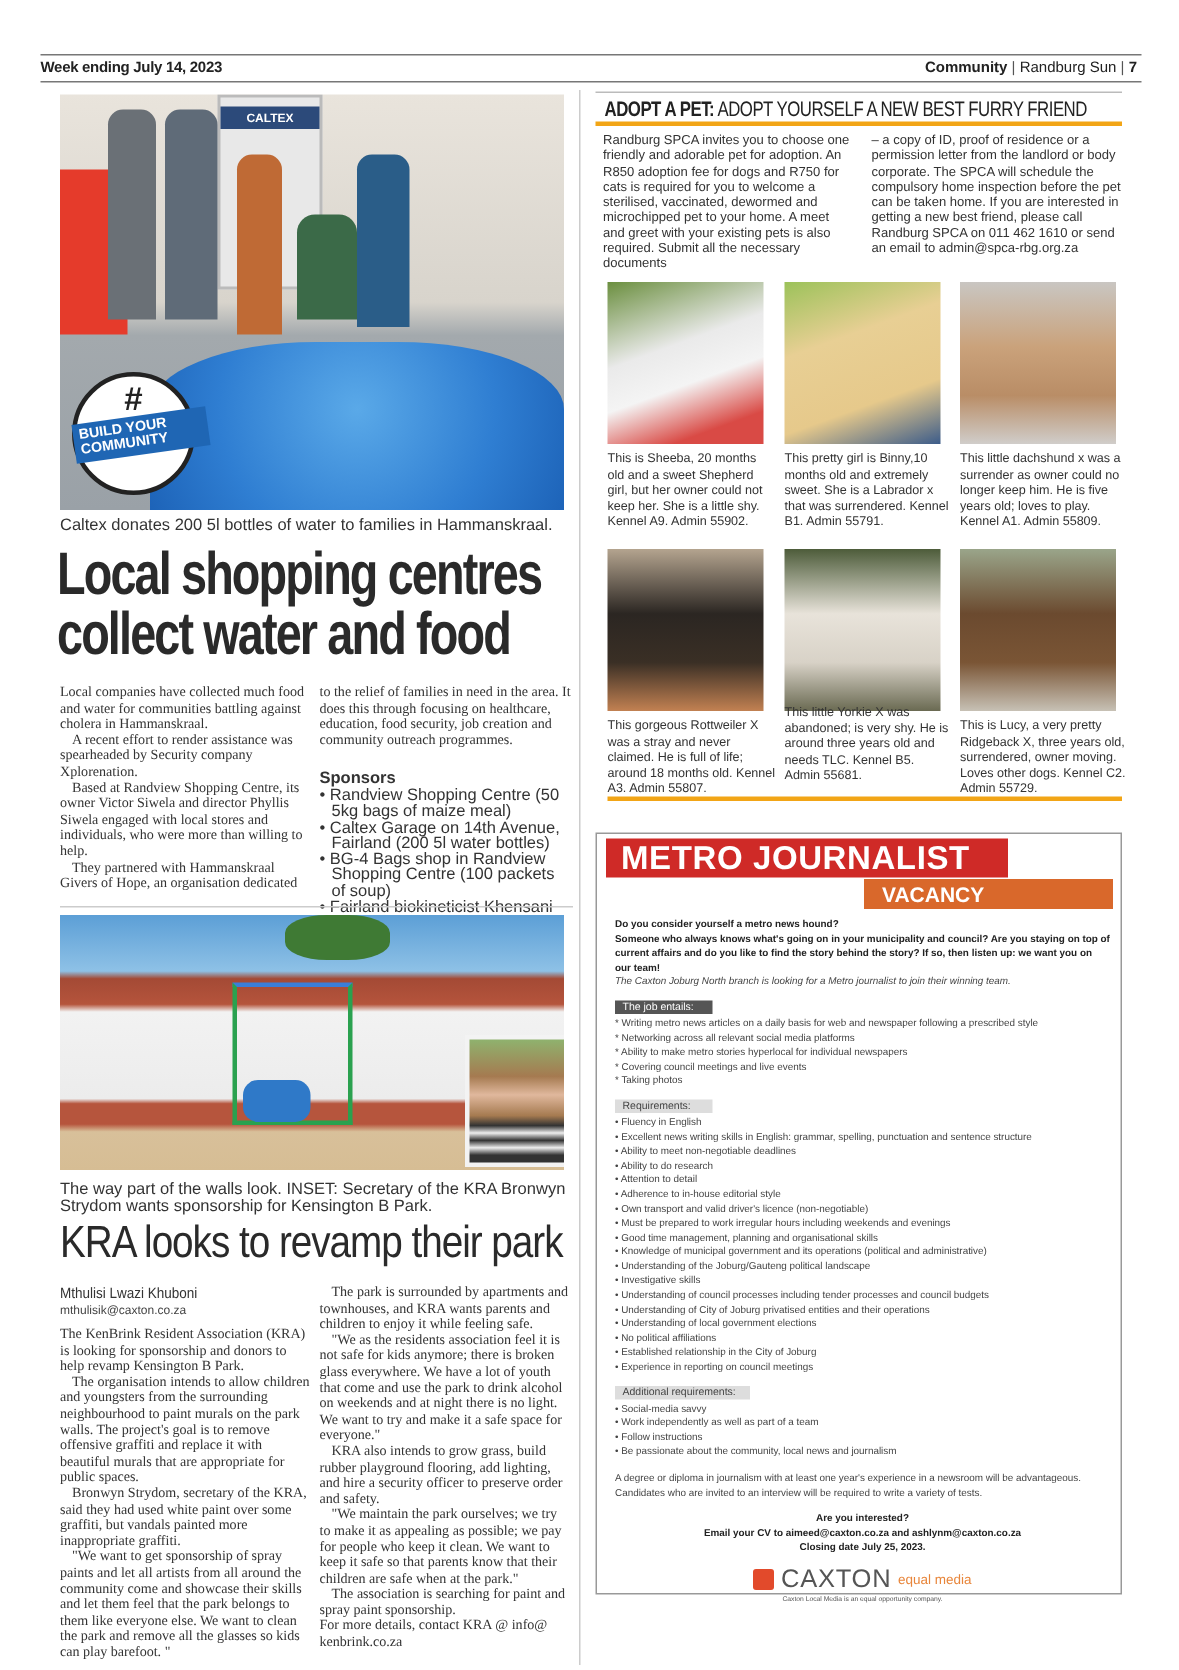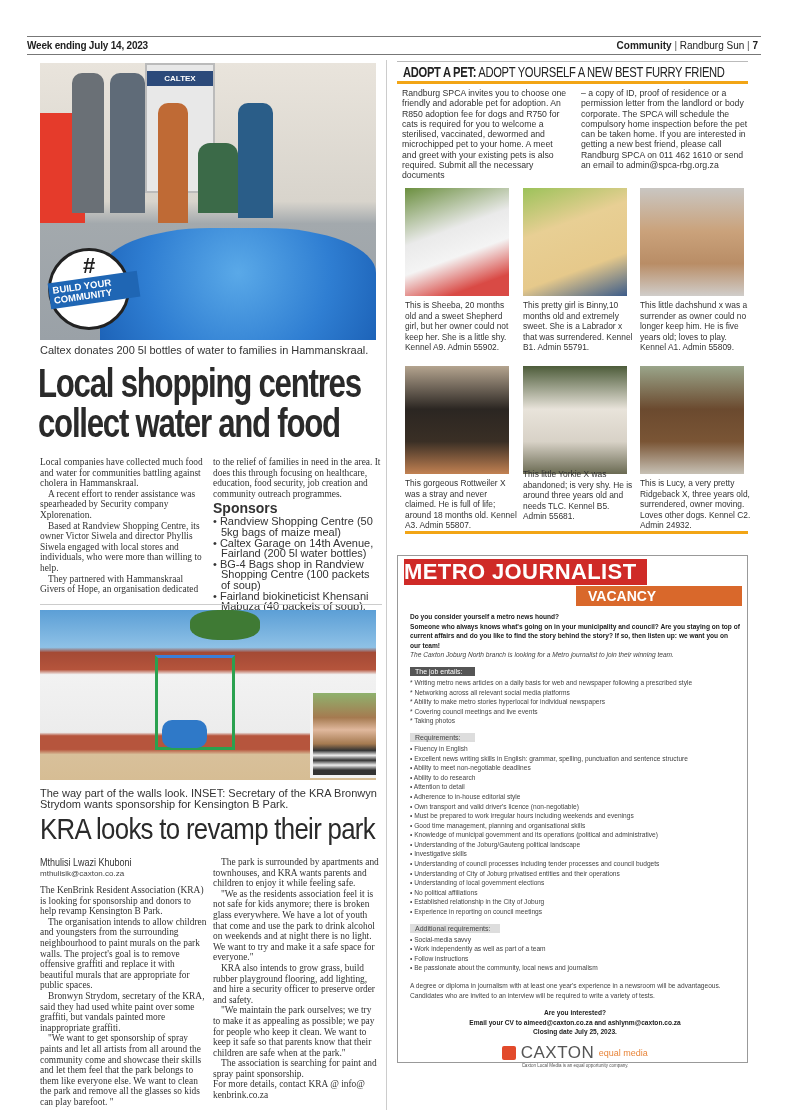--- a/index.html
+++ b/index.html
@@ -9,21 +9,21 @@
   .hdr-left { left: 27px; top: 40px; font: bold 10px "Liberation Sans", sans-serif; letter-spacing: -0.2px; }
   .hdr-right { right: 28px; top: 40px; font-size: 10px; }
   .hdr-right b { font-weight: bold; }
   .photo { position: absolute; overflow: hidden; }
   .caption { font-size: 11px; line-height: 10.5px; color: #333; }
   .serif-body { font-family: Liberation Serif, serif; font-size: 9.4px; line-height: 10.6px; color: #333; }
   .serif-body p { text-indent: 8px; }
   .serif-body p.noindent { text-indent: 0; }
   .headline1 { font: bold 40px/40px "Liberation Sans", sans-serif; letter-spacing: -1.6px; color: #2a2a2a; transform: scaleX(0.78); transform-origin: left top; white-space: nowrap; }
   .headline2 { font: 30px/32px "Liberation Sans", sans-serif; color: #2a2a2a; letter-spacing: -0.8px; transform: scaleX(0.86); transform-origin: left top; white-space: nowrap; }
-  .sponsors-title { font-family: "Liberation Sans", sans-serif; font-weight: bold; font-size: 14px; color: #333; margin-top: 1px; }
+  .sponsors-title { font-family: "Liberation Sans", sans-serif; font-weight: bold; font-size: 11px; color: #333; margin-top: 14px; }
   .sponsors li { list-style: none; font-family: Liberation Sans, sans-serif; font-size: 11px; line-height: 10.6px; padding-left: 8px; text-indent: -8px; color: #333; }
   .adopt-title { font-size: 14px; letter-spacing: -0.4px; white-space: nowrap; transform: scaleX(0.8); transform-origin: left top; }
   .adopt-title b { font-weight: 900; }
   .pet-cap { font-size: 8.4px; line-height: 10.5px; color: #333; }
   .ad-box { position: absolute; left: 397px; top: 555px; width: 351px; height: 508px; border: 1px solid #999; }
   .ad-small { font-size: 6.6px; line-height: 9.6px; color: #444; }
   .ad-label { display: inline-block; font-size: 7px; padding: 0 5px; color: #fff; background: #555; line-height: 9px; margin: 6px 0 2px 0; min-width: 65px; }
   .ad-label.light { background: #ddd; color: #444; }
   .badge-circle { position: absolute; border-radius: 50%; background: #fff; border: 3px solid #222; }
 </style>
@@ -138,26 +138,26 @@
 <div class="abs pet-cap" style="left:405px; top:300px; width:112px;">This is Sheeba, 20 months old and a sweet Shepherd girl, but her owner could not keep her. She is a little shy. Kennel A9. Admin 55902.</div>
 <div class="abs pet-cap" style="left:523px; top:300px; width:112px;">This pretty girl is Binny,10 months old and extremely sweet. She is a Labrador x that was surrendered. Kennel B1. Admin 55791.</div>
 <div class="abs pet-cap" style="left:640px; top:300px; width:112px;">This little dachshund x was a surrender as owner could no longer keep him. He is five years old; loves to play. Kennel A1. Admin 55809.</div>
 
 <div class="photo" style="left:405px; top:366px; width:104px; height:108px; background:linear-gradient(180deg,#b4a48f 0%,#2b2622 40%,#3a2f25 70%,#c28152 100%);"></div>
 <div class="photo" style="left:523px; top:366px; width:104px; height:108px; background:linear-gradient(180deg,#4d5c3a 0%,#e8e3da 40%,#d8d2c7 70%,#6a6a52 100%);"></div>
 <div class="photo" style="left:640px; top:366px; width:104px; height:108px; background:linear-gradient(180deg,#9aa58a 0%,#6b4a2f 40%,#7a5535 70%,#c7c1b5 100%);"></div>
 
 <div class="abs pet-cap" style="left:405px; top:478px; width:112px;">This gorgeous Rottweiler X was a stray and never claimed. He is full of life; around 18 months old. Kennel A3. Admin 55807.</div>
 <div class="abs pet-cap" style="left:523px; top:469px; width:112px;">This little Yorkie X was abandoned; is very shy. He is around three years old and needs TLC. Kennel B5. Admin 55681.</div>
-<div class="abs pet-cap" style="left:640px; top:478px; width:112px;">This is Lucy, a very pretty Ridgeback X, three years old, surrendered, owner moving. Loves other dogs. Kennel C2. Admin 24932.</div>
+<div class="abs pet-cap" style="left:640px; top:478px; width:112px;">This is Lucy, a very pretty Ridgeback X, three years old, surrendered, owner moving. Loves other dogs. Kennel C2. Admin 55729.</div>
 
 <div class="abs" style="left:405px; top:531px; width:343px; height:3px; background:#f2a516;"></div>
 
 <div class="ad-box">
-  <div class="abs" style="left:6px; top:3px; width:243px; height:26px; background:#cf2a27; color:#fff; font:bold 22px/26px 'Liberation Sans',sans-serif; letter-spacing:0.4px;">METRO JOURNALIST</div>
+  <div class="abs" style="left:6px; top:3px; width:268px; height:26px; background:#cf2a27; color:#fff; font:bold 22px/26px 'Liberation Sans',sans-serif; padding-left:10px; letter-spacing:0.4px;">METRO JOURNALIST</div>
   <div class="abs" style="left:178px; top:30px; width:166px; height:20px; background:#d9682b; color:#fff; font:bold 14px/20px 'Liberation Sans',sans-serif; padding-left:12px;">VACANCY</div>
 
   <div class="abs" style="left:12px; top:56px; width:330px;">
     <div class="ad-small" style="font-weight:bold; color:#222;">Do you consider yourself a metro news hound?</div>
     <div class="ad-small" style="font-weight:bold; color:#222;">Someone who always knows what's going on in your municipality and council? Are you staying on top of current affairs and do you like to find the story behind the story? If so, then listen up: we want you on our team!</div>
     <div class="ad-small" style="font-style:italic;">The Caxton Joburg North branch is looking for a Metro journalist to join their winning team.</div>
 
     <div class="ad-label">The job entails:</div>
     <div class="ad-small">* Writing metro news articles on a daily basis for web and newspaper following a prescribed style</div>
     <div class="ad-small">* Networking across all relevant social media platforms</div>

